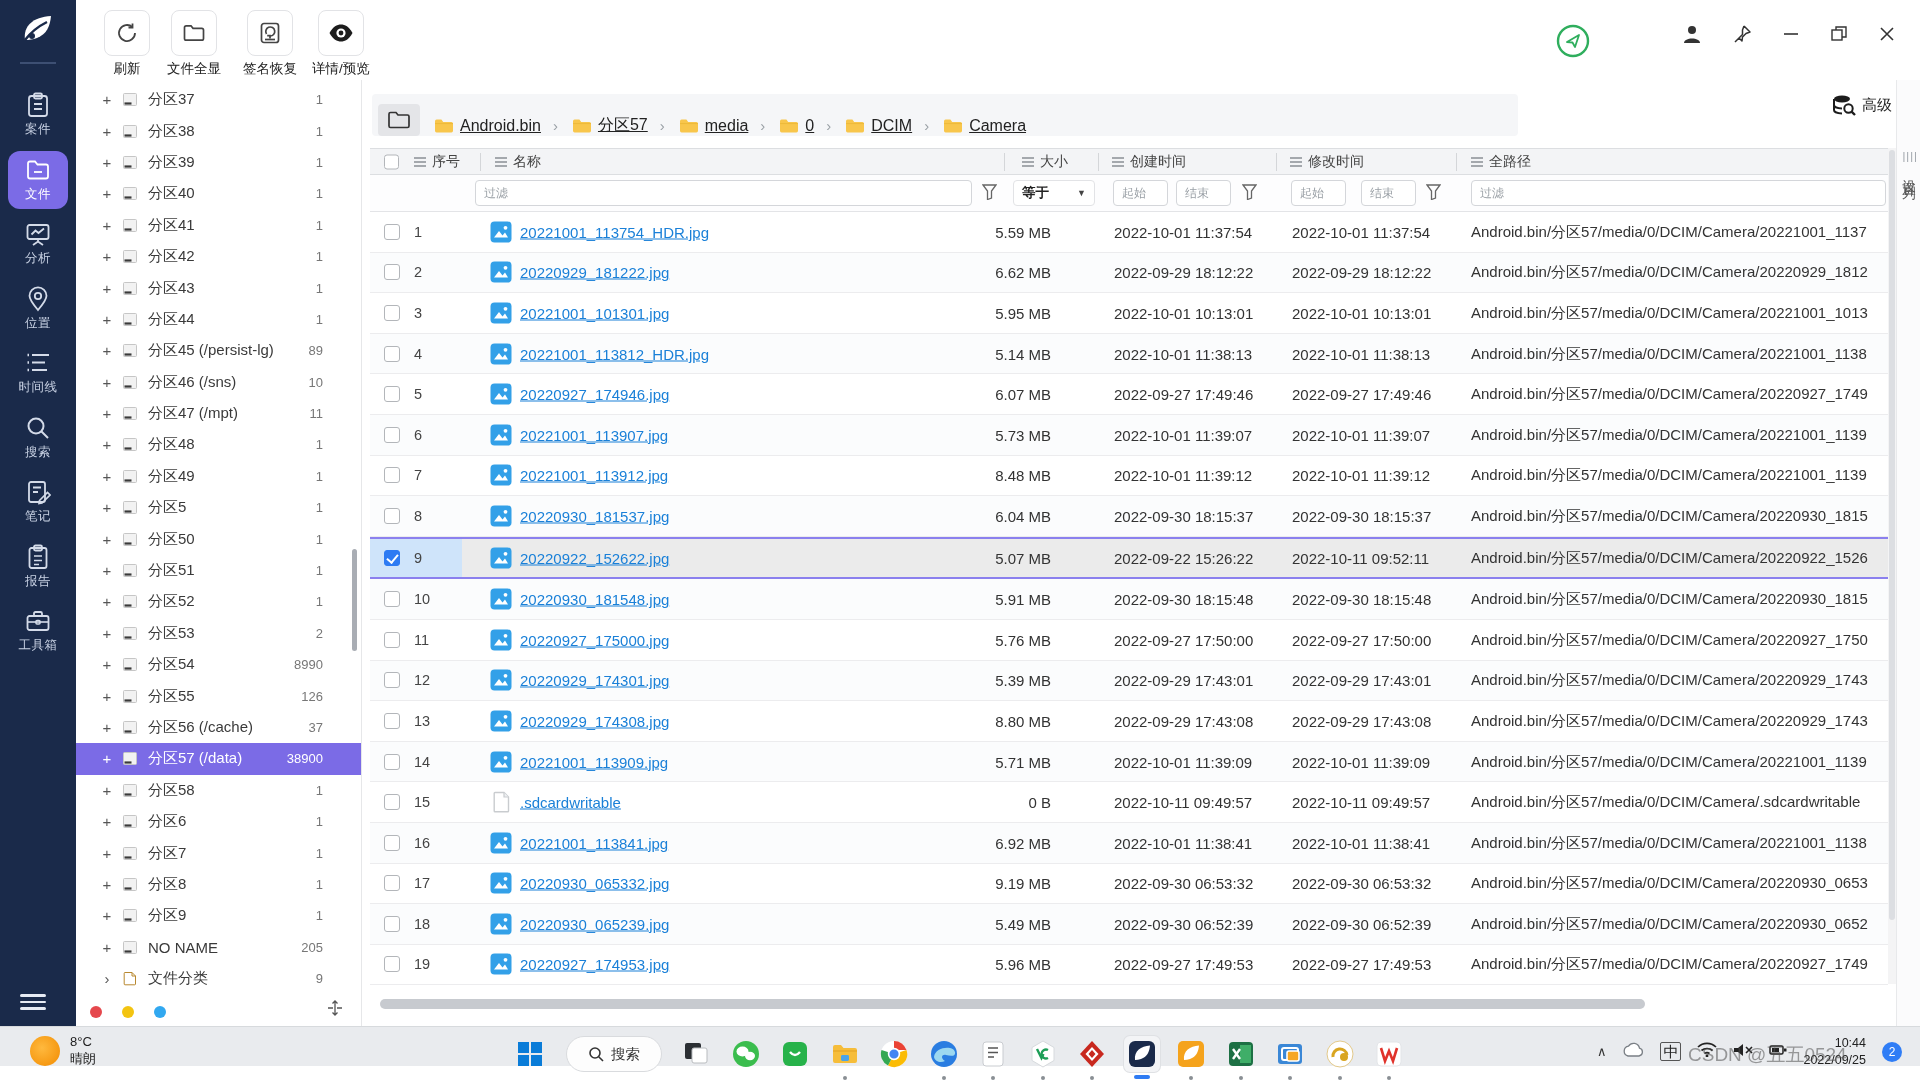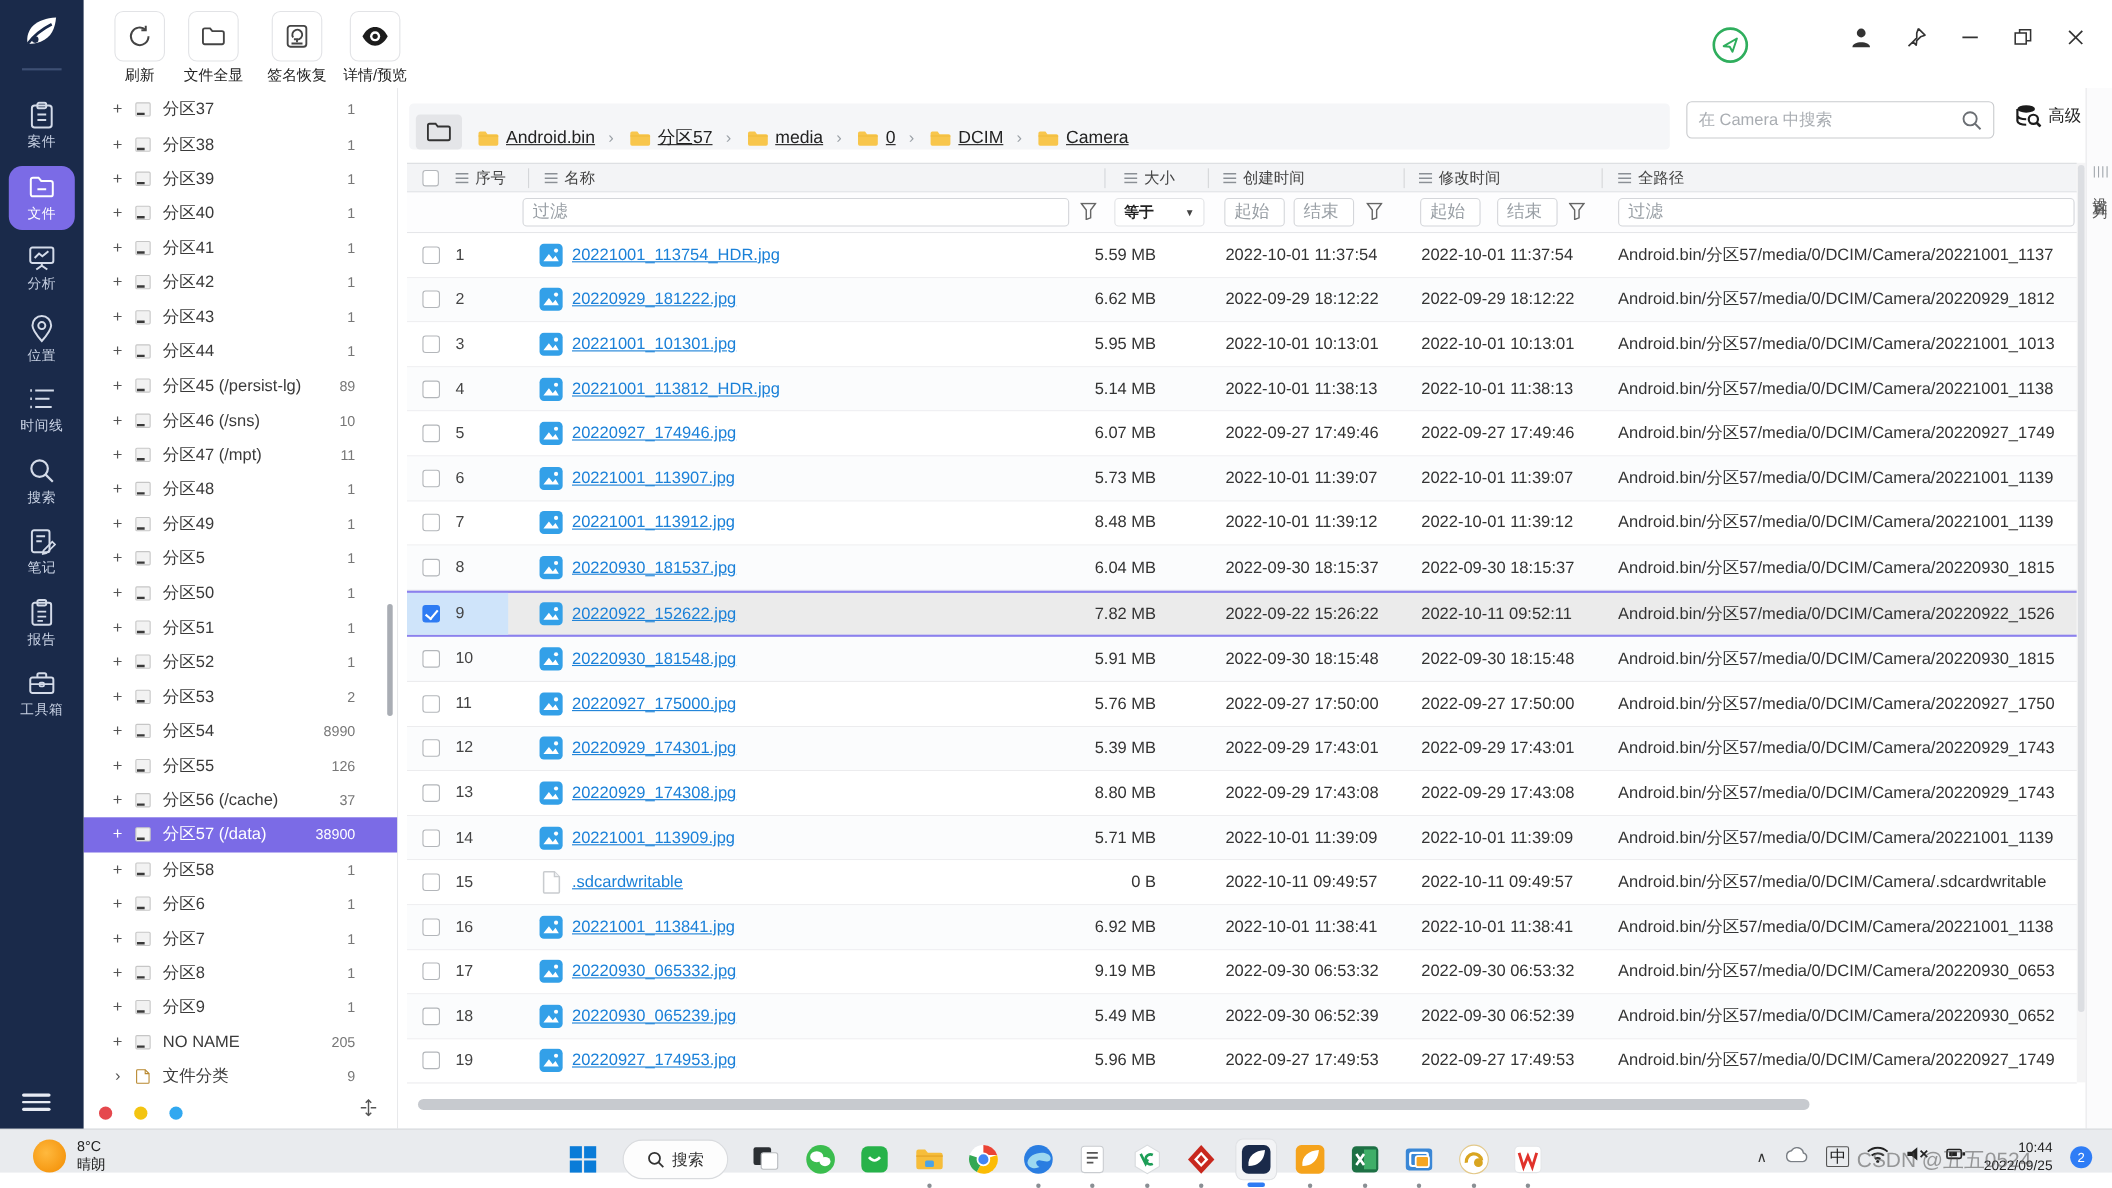--- a/index.html
+++ b/index.html
@@ -50,21 +50,21 @@
   #searchbox input { border:none; outline:none; flex:1; font-size:15px; padding:0 10px; color:#333; background:transparent; font-family:inherit; }
   #searchbox input::placeholder { color:#a9adb2; }
   #adv { position:absolute; left:1470px; top:14px; display:flex; align-items:center; gap:6px; cursor:pointer; }
   #adv span { font-size:15px; color:#222; }
 
   
   #thead { position:absolute; left:8px; top:68px; width:1518px; height:27px; background:#f3f4f6; border:1px solid #dcdee1; border-left:none; border-right:none; font-size:14px; color:#444; }
   .hcell { position:absolute; top:0; height:100%; display:flex; align-items:center; gap:6px; cursor:pointer; }
   .hdiv { position:absolute; top:4px; height:18px; width:1px; background:#d4d6d9; }
   #fltrow { position:absolute; left:8px; top:95px; width:1518px; height:37px; border-bottom:1px solid #e3e4e7; background:#fdfdfe; }
-  .flt-input { position:absolute; top:5px; height:26px; border:1px solid #d4d6da; border-radius:4px; background:#fff; font-size:16px; padding:0 8px; outline:none; color:#444; font-family:inherit; }
+  .flt-input { position:absolute; top:5px; height:26px; border:1px solid #d4d6da; border-radius:4px; background:#fff; font-size:12px; padding:0 8px; outline:none; color:#444; font-family:inherit; }
   .flt-input::placeholder { color:#9aa0a6; }
   .funnel { position:absolute; top:9px; cursor:pointer; }
   #size-op { position:absolute; left:643px; top:5px; width:82px; height:26px; border:1px solid #e2e3e6; border-radius:4px; background:#fff; display:flex; align-items:center; justify-content:space-between; padding:0 8px; cursor:pointer; }
   #size-op b { font-size:13.5px; color:#222; }
   #size-op i { font-style:normal; font-size:9px; color:#444; }
 
   #rows { position:absolute; left:8px; top:132px; width:1518px; }
   .frow { position:relative; height:40.6px; border-bottom:1px solid #ececee; background:#fff; }
   .frow:nth-child(even) { background:#fbfcfd; }
   .frow.selected { background:#ebebeb; border-top:2px solid #8b80ee; border-bottom:2px solid #8b80ee; height:42.6px; }
@@ -622,29 +622,20 @@
             <svg width="20" height="16" viewBox="0 0 20 16" fill="none">
               <path d="M1 3.2 Q1 1.6 2.6 1.6 H7.4 L9.2 4 H17.4 Q19 4 19 5.6 V12.8 Q19 14.4 17.4 14.4 H2.6 Q1 14.4 1 12.8 Z" fill="#f8c64c"></path>
               <path d="M1 5.6 H19" stroke="#edb93a" stroke-width="1"></path>
             </svg>
           </span>
           <span class="ctext">Camera</span>
         </span>
       </div>
   </div>
 
-  <div id="searchbox">
-    <input placeholder="在 Camera 中搜索" style="">
-    <span style="padding-right:10px; display:flex;">
-        <svg width="19" height="19" viewBox="0 0 19 19">
-          <circle cx="8" cy="8" r="6" fill="none" stroke="#6b6f74" stroke-width="1.7"></circle>
-          <line x1="12.5" y1="12.5" x2="17.5" y2="17.5" stroke="#6b6f74" stroke-width="1.7"></line>
-        </svg>
-      </span>
-  </div>
   <div id="adv">
     <svg width="24" height="22" viewBox="0 0 24 22">
         <ellipse cx="10" cy="5" rx="8" ry="3.4" fill="#1c1c1c"></ellipse>
         <path d="M2 5 V11 C2 13 5.5 14.4 10 14.4 M2 11 V16 C2 18 5.5 19.4 10 19.4" fill="none" stroke="#1c1c1c" stroke-width="2"></path>
         <circle cx="16.5" cy="14.5" r="4.2" fill="#fff" stroke="#1c1c1c" stroke-width="2"></circle>
         <line x1="19.6" y1="17.6" x2="23" y2="21" stroke="#1c1c1c" stroke-width="2.4"></line>
       </svg>
     <span>高级</span>
   </div>
 
@@ -831,21 +822,21 @@
       <div class="frow selected">
         <span class="selpad"></span>
         <span class="cb checked"></span>
         <span class="c-num">9</span>
         <span class="c-icon"><svg width="22" height="22" viewBox="0 0 22 22" fill="none">
             <rect x="0.5" y="0.5" width="21" height="21" rx="4" fill="#33a0e8"></rect>
             <path d="M4 16.5 L9 10 L12.5 14.5 L15 11.5 L18 16.5 Z" fill="#fff"></path>
             <circle cx="15.5" cy="6.8" r="1.9" fill="#fff"></circle>
           </svg></span>
         <span class="c-name">20220922_152622.jpg</span>
-        <span class="c-size">7.82 MB</span>
+        <span class="c-size">5.07 MB</span>
         <span class="c-cre">2022-09-22 15:26:22</span>
         <span class="c-mod">2022-10-11 09:52:11</span>
         <span class="c-path">Android.bin/分区57/media/0/DCIM/Camera/20220922_1526</span>
       </div>
       <div class="frow">
         <span class="cb"></span>
         <span class="c-num">10</span>
         <span class="c-icon"><svg width="22" height="22" viewBox="0 0 22 22" fill="none">
             <rect x="0.5" y="0.5" width="21" height="21" rx="4" fill="#33a0e8"></rect>
             <path d="M4 16.5 L9 10 L12.5 14.5 L15 11.5 L18 16.5 Z" fill="#fff"></path>

